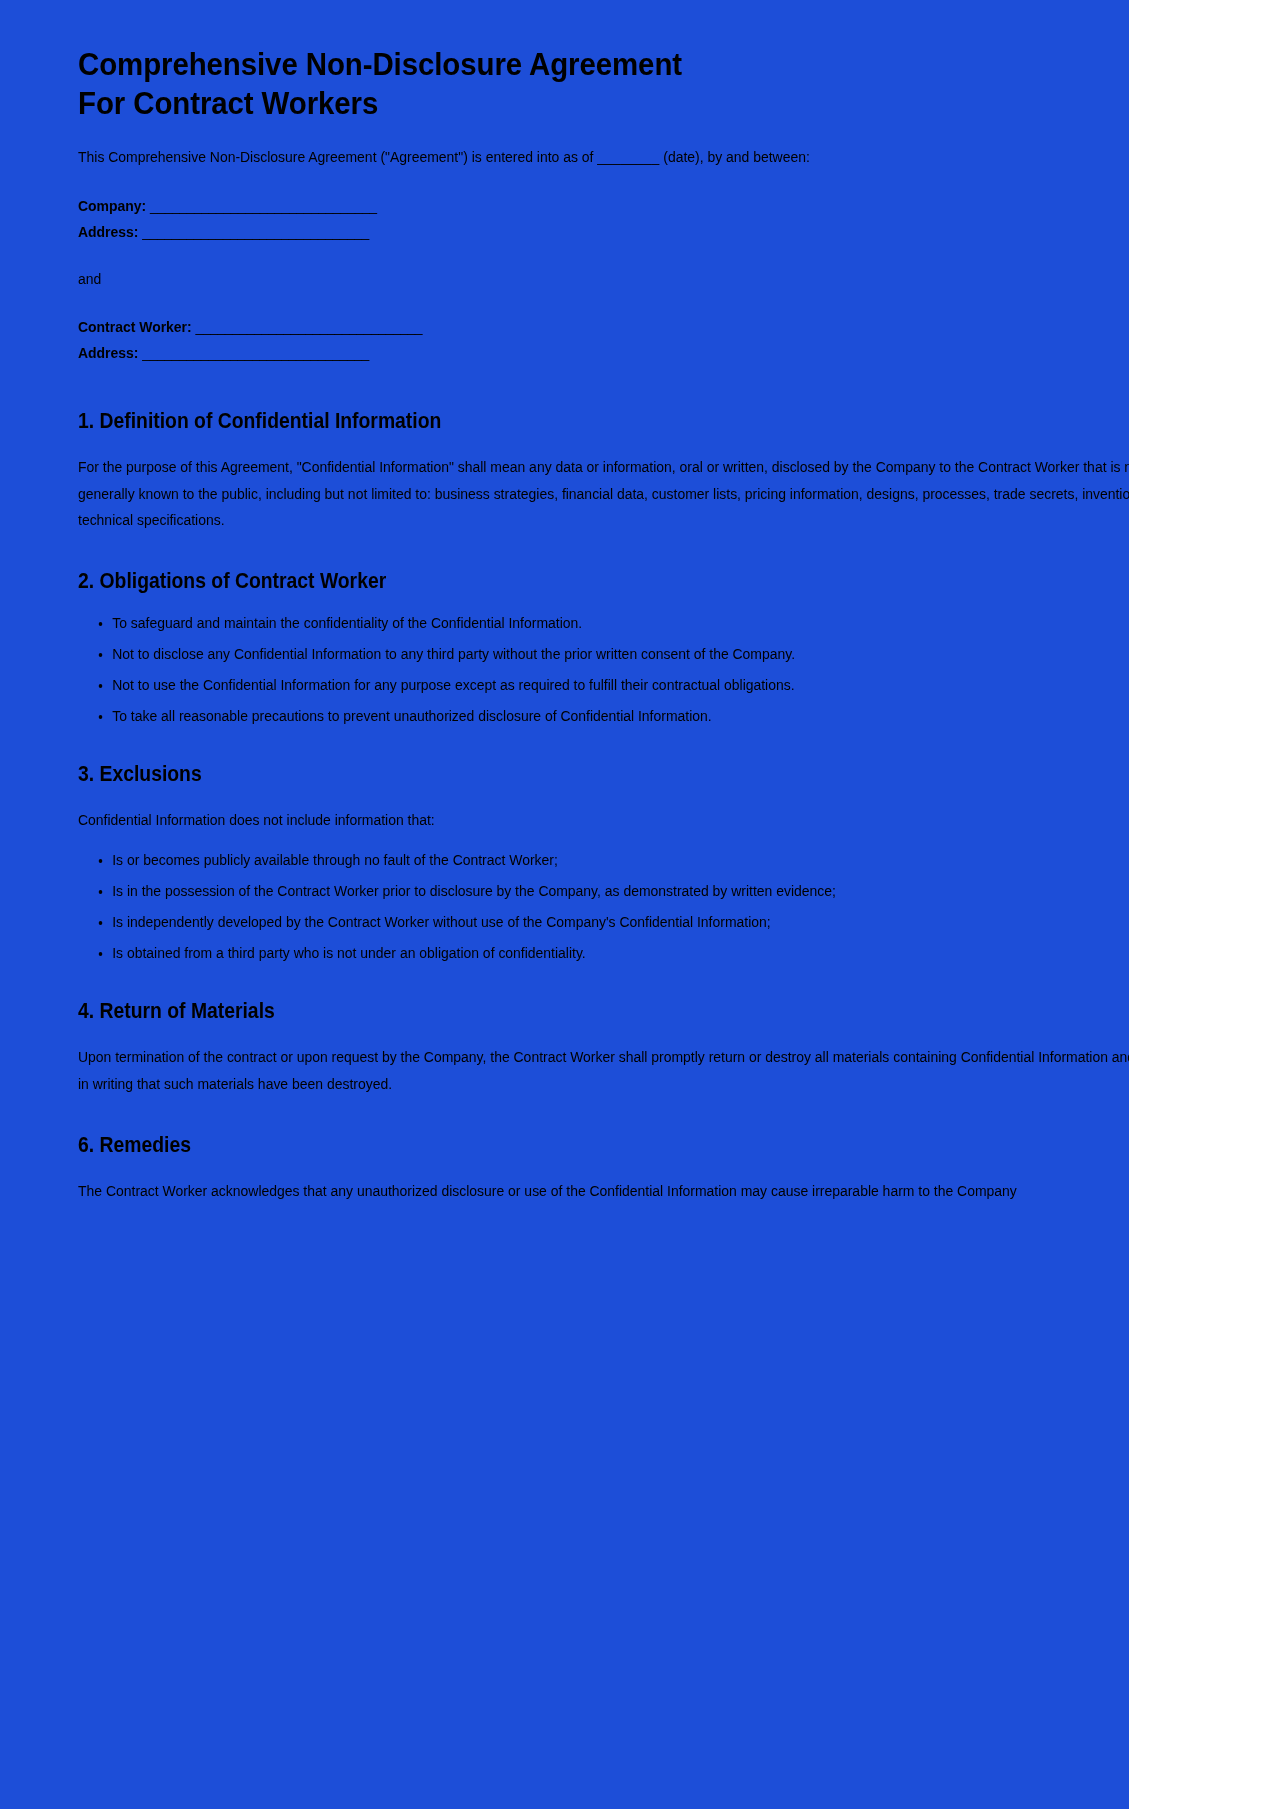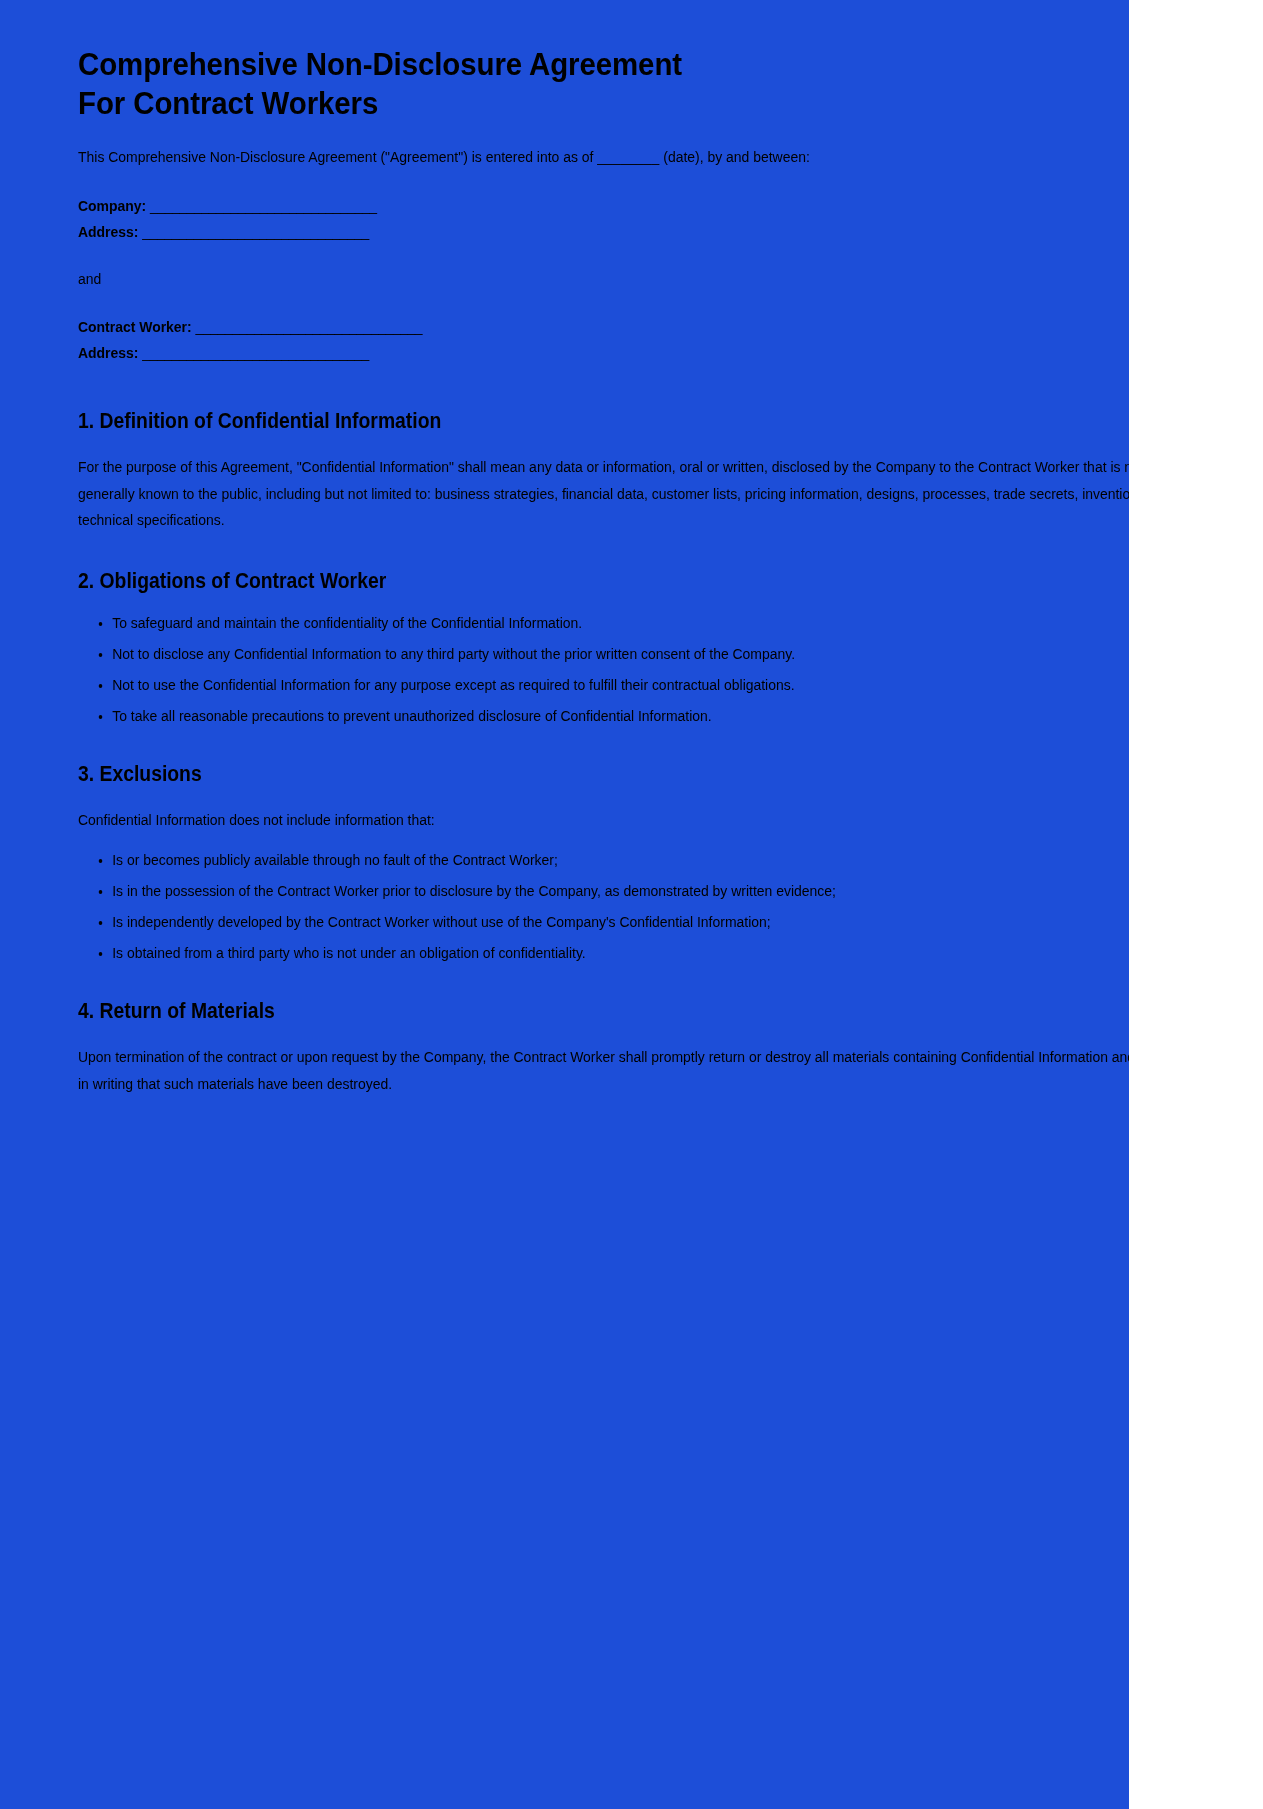--- a/index.html
+++ b/index.html
@@ -176,15 +176,19 @@
         <li>Is obtained from a third party who is not under an obligation of confidentiality.</li>
       </ul>
     </section>
 
     <section class="section">
       <h2 class="sec-heading">4. Return of Materials</h2>
       <p class="sec-para">Upon termination of the contract or upon request by the Company, the Contract Worker shall promptly return or destroy all materials containing Confidential Information and certify in writing that such materials have been destroyed.</p>
     </section>
 
 
+    <section class="section">
+      <h2 class="sec-heading">6. Remedies</h2>
+      <p class="sec-para nowrapline">The Contract Worker acknowledges that any unauthorized disclosure or use of the Confidential Information may cause irreparable harm to the Company</p>
+    </section>
 
   </div>
 </div>
 
 </body></html>

